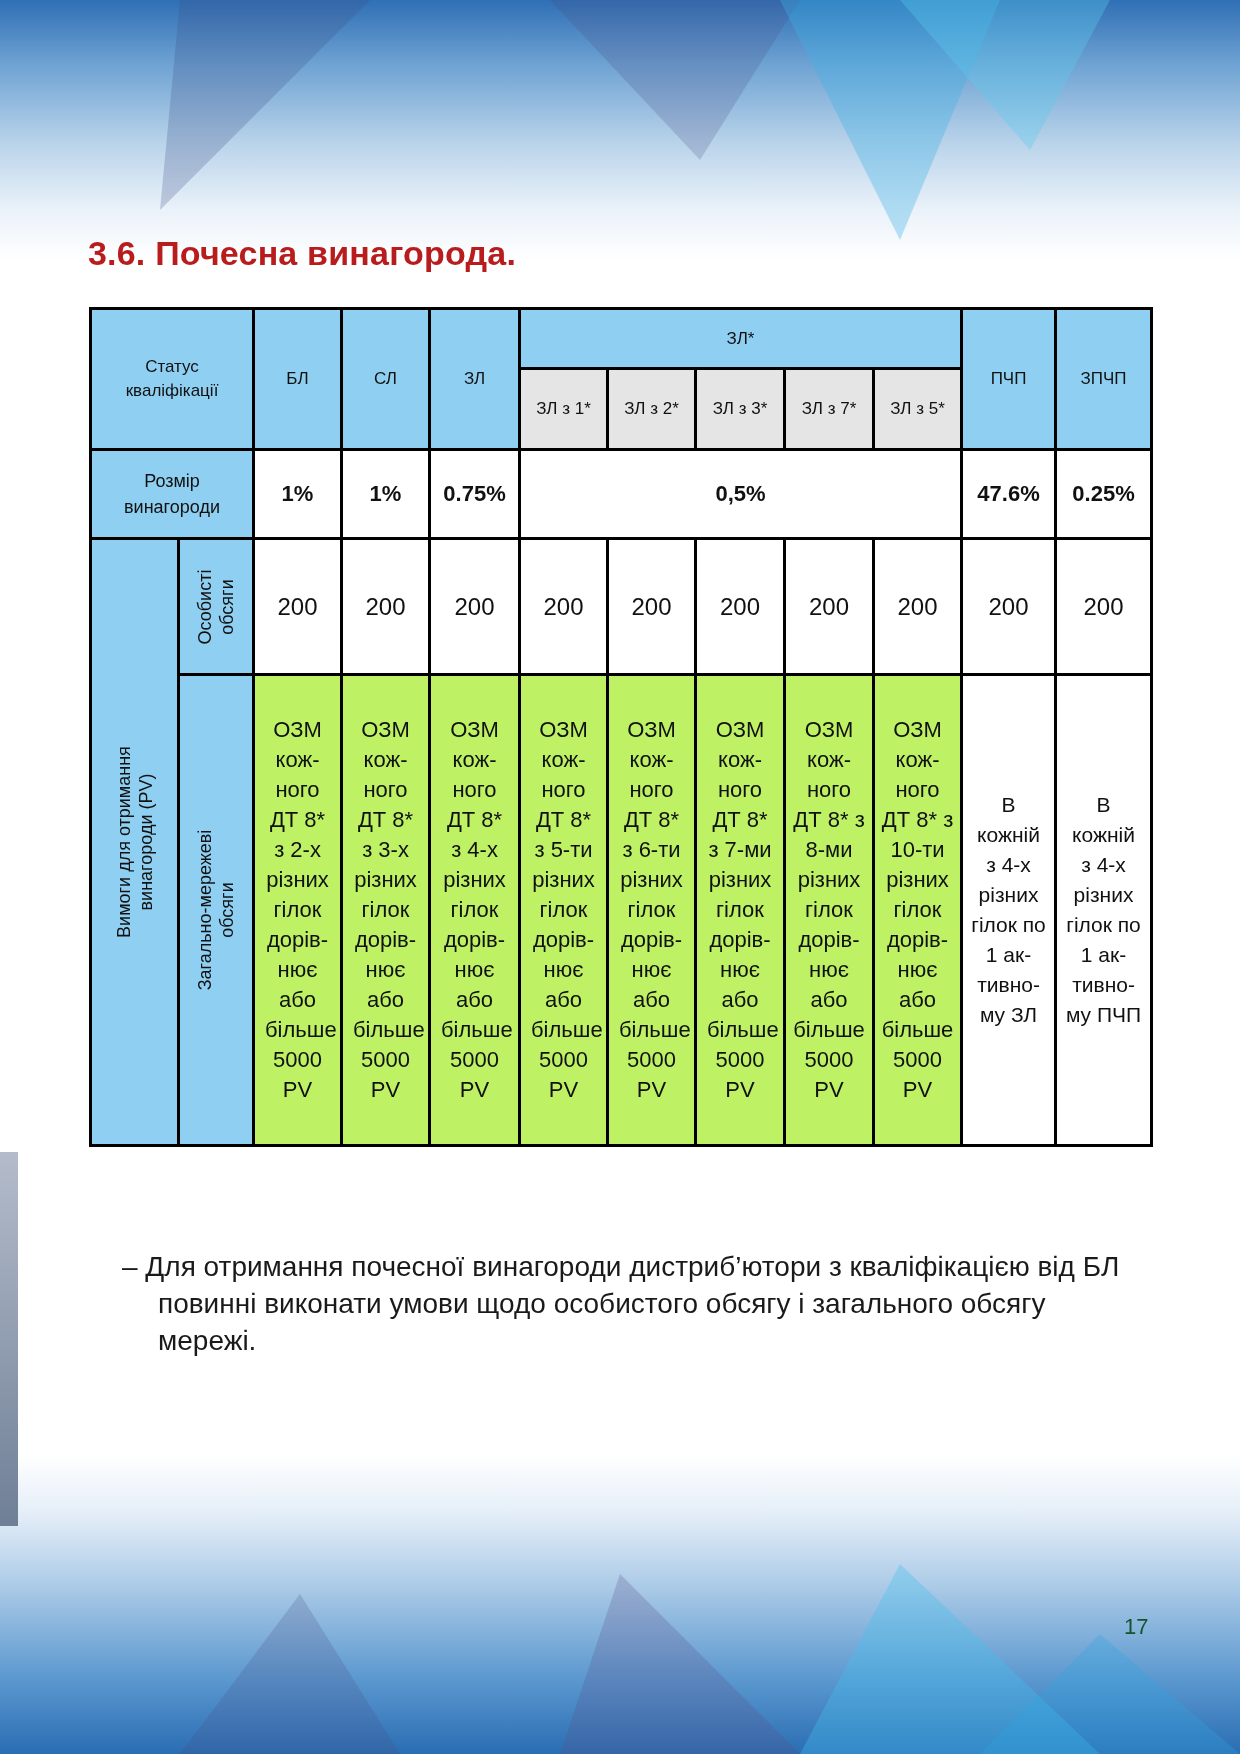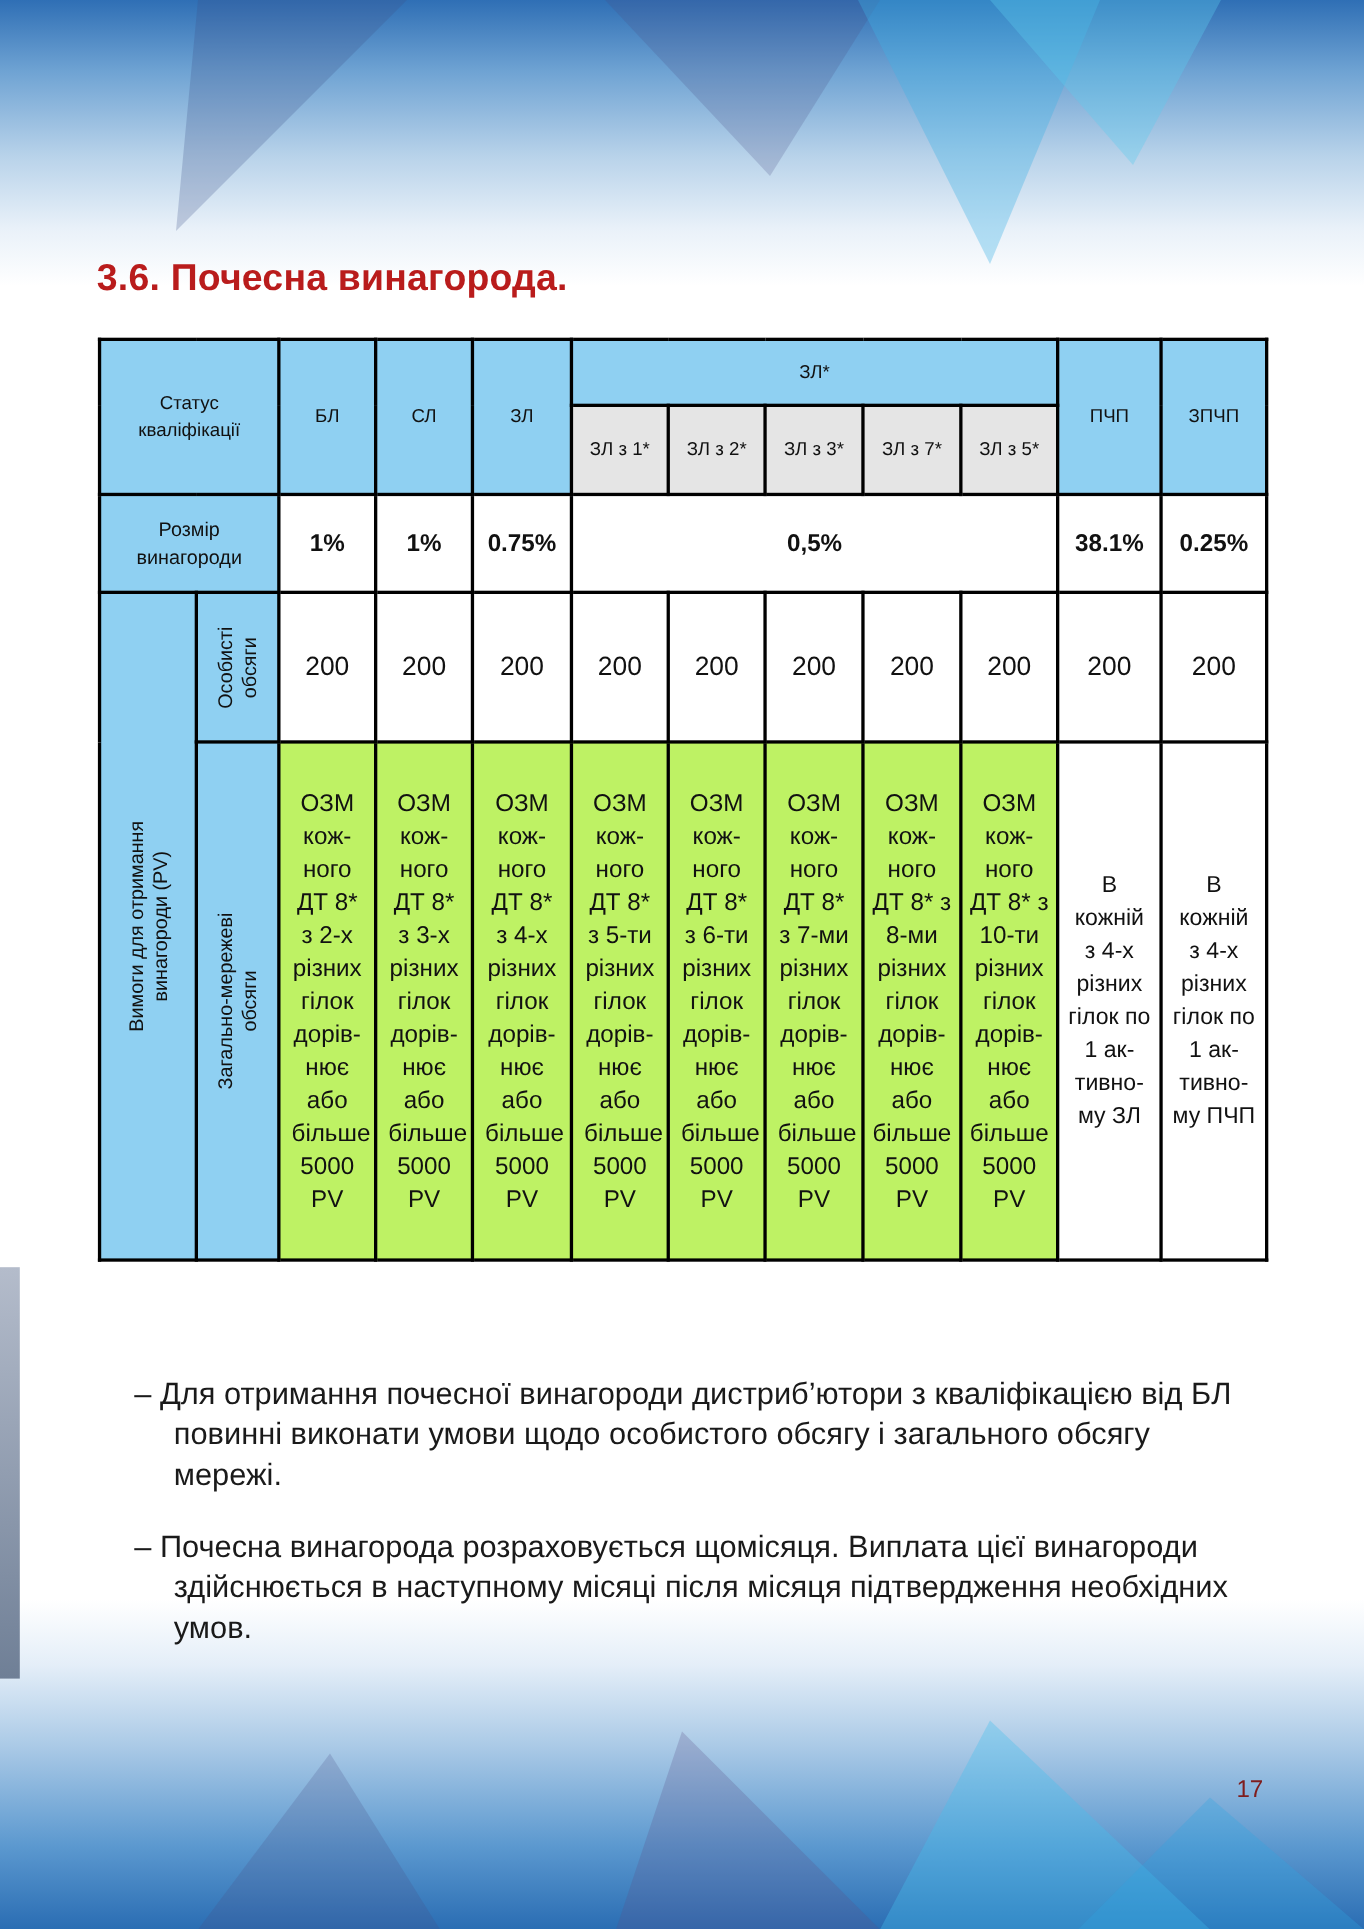--- a/index.html
+++ b/index.html
@@ -47,21 +47,21 @@
     position:absolute; left:50%; top:50%;
     transform: translate(-50%,-50%) rotate(-90deg);
     white-space:nowrap; font-size:18px; line-height:22px; text-align:center;
   }
   .notes {
     position:absolute; left:122px; top:1248px; width:1010px;
     font-size:28px; color:#1a1a1a; line-height:37px;
   }
   .note { padding-left:36px; text-indent:-36px; margin-bottom:18px; }
   .page-num {
-    position:absolute; left:1124px; top:1614px; font-size:22px; color:#7f1d1d;
+    position:absolute; left:1124px; top:1614px; font-size:22px; color:#14532d;
   }
 </style>
 </head>
 <body>
 
 <div class="bg-top"></div>
 <svg class="poly" style="left:0;top:0" width="1240" height="260">
   <polygon points="180,0 370,0 160,210" fill="#3b4f86" opacity="0.25"></polygon>
   <polygon points="550,0 800,0 700,160" fill="#4a4f86" opacity="0.22"></polygon>
   <polygon points="780,0 1000,0 900,240" fill="#3fb3e6" opacity="0.35"></polygon>
@@ -110,21 +110,21 @@
     <td class="hdr-sm">ЗЛ з 3*</td>
     <td class="hdr-sm">ЗЛ з 7*</td>
     <td class="hdr-sm">ЗЛ з 5*</td>
   </tr>
   <tr style="height:89px">
     <td class="hdr" colspan="2" style="padding:0 26px;line-height:26px;font-size:18px;">Розмір винагороди</td>
     <td class="rate">1%</td>
     <td class="rate">1%</td>
     <td class="rate">0.75%</td>
     <td class="rate" colspan="5">0,5%</td>
-    <td class="rate">38.1%</td>
+    <td class="rate">47.6%</td>
     <td class="rate">0.25%</td>
   </tr>
   <tr style="height:136px">
     <td class="hdr" rowspan="2">
       <div class="vert-wrap">
             <div class="vert" style="white-space:normal;width:240px;">Вимоги для отримання винагороди (PV)</div>
           </div>
     </td>
     <td class="hdr">
       <div class="vert-wrap">
@@ -157,16 +157,15 @@
     <td class="net" style="padding:0 4px;">ОЗМ кож- ного ДТ 8* з 8-ми різних гілок дорів- нює або більше 5000 PV</td>
     <td class="net" style="padding:0 6px;">ОЗМ кож- ного ДТ 8* з 10-ти різних гілок дорів- нює або більше 5000 PV</td>
     <td class="net-sm" style="padding:0 8px;">В кожній з 4-х різних гілок по 1 ак- тивно- му ЗЛ</td>
     <td class="net-sm" style="padding:0 8px;">В кожній з 4-х різних гілок по 1 ак- тивно- му ПЧП</td>
   </tr>
 </tbody>
   </table>
 
 <div class="notes">
   <p class="note" style="margin-top:0;">– Для отримання почесної винагороди дистриб’ютори з кваліфікацією від БЛ повинні виконати умови щодо особистого обсягу і загального обсягу мережі.</p>
-  <p class="note">– Почесна винагорода розраховується щомісяця. Виплата цієї винагороди здійснюється в наступному місяці після місяця підтвердження необхідних умов.</p>
 </div>
 
 <div class="page-num">17</div>
 
 </body></html>

